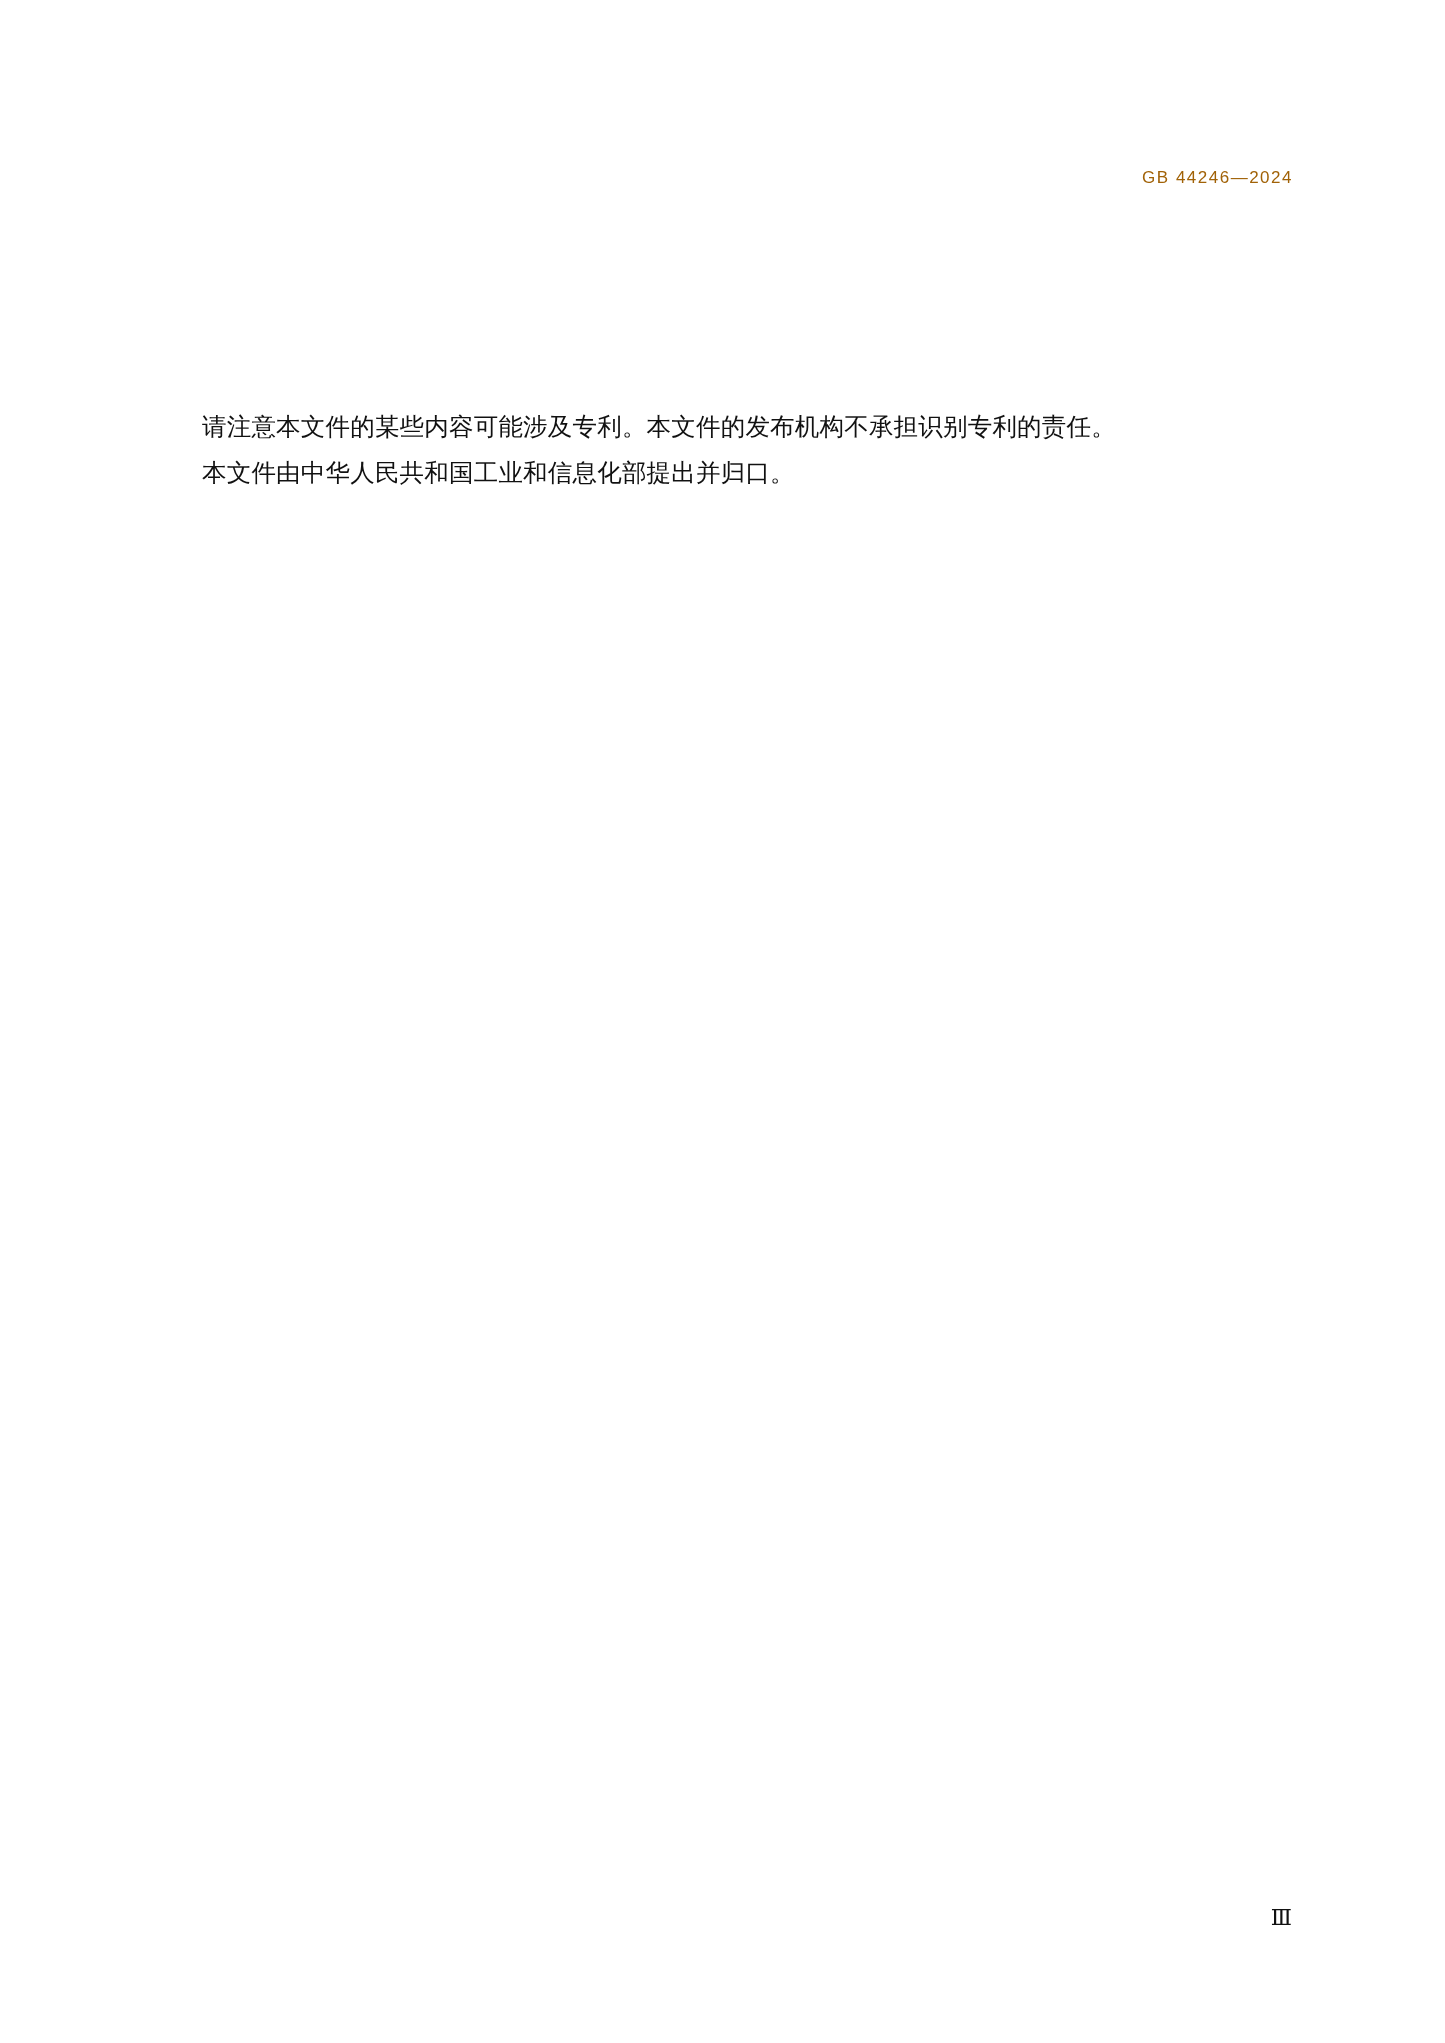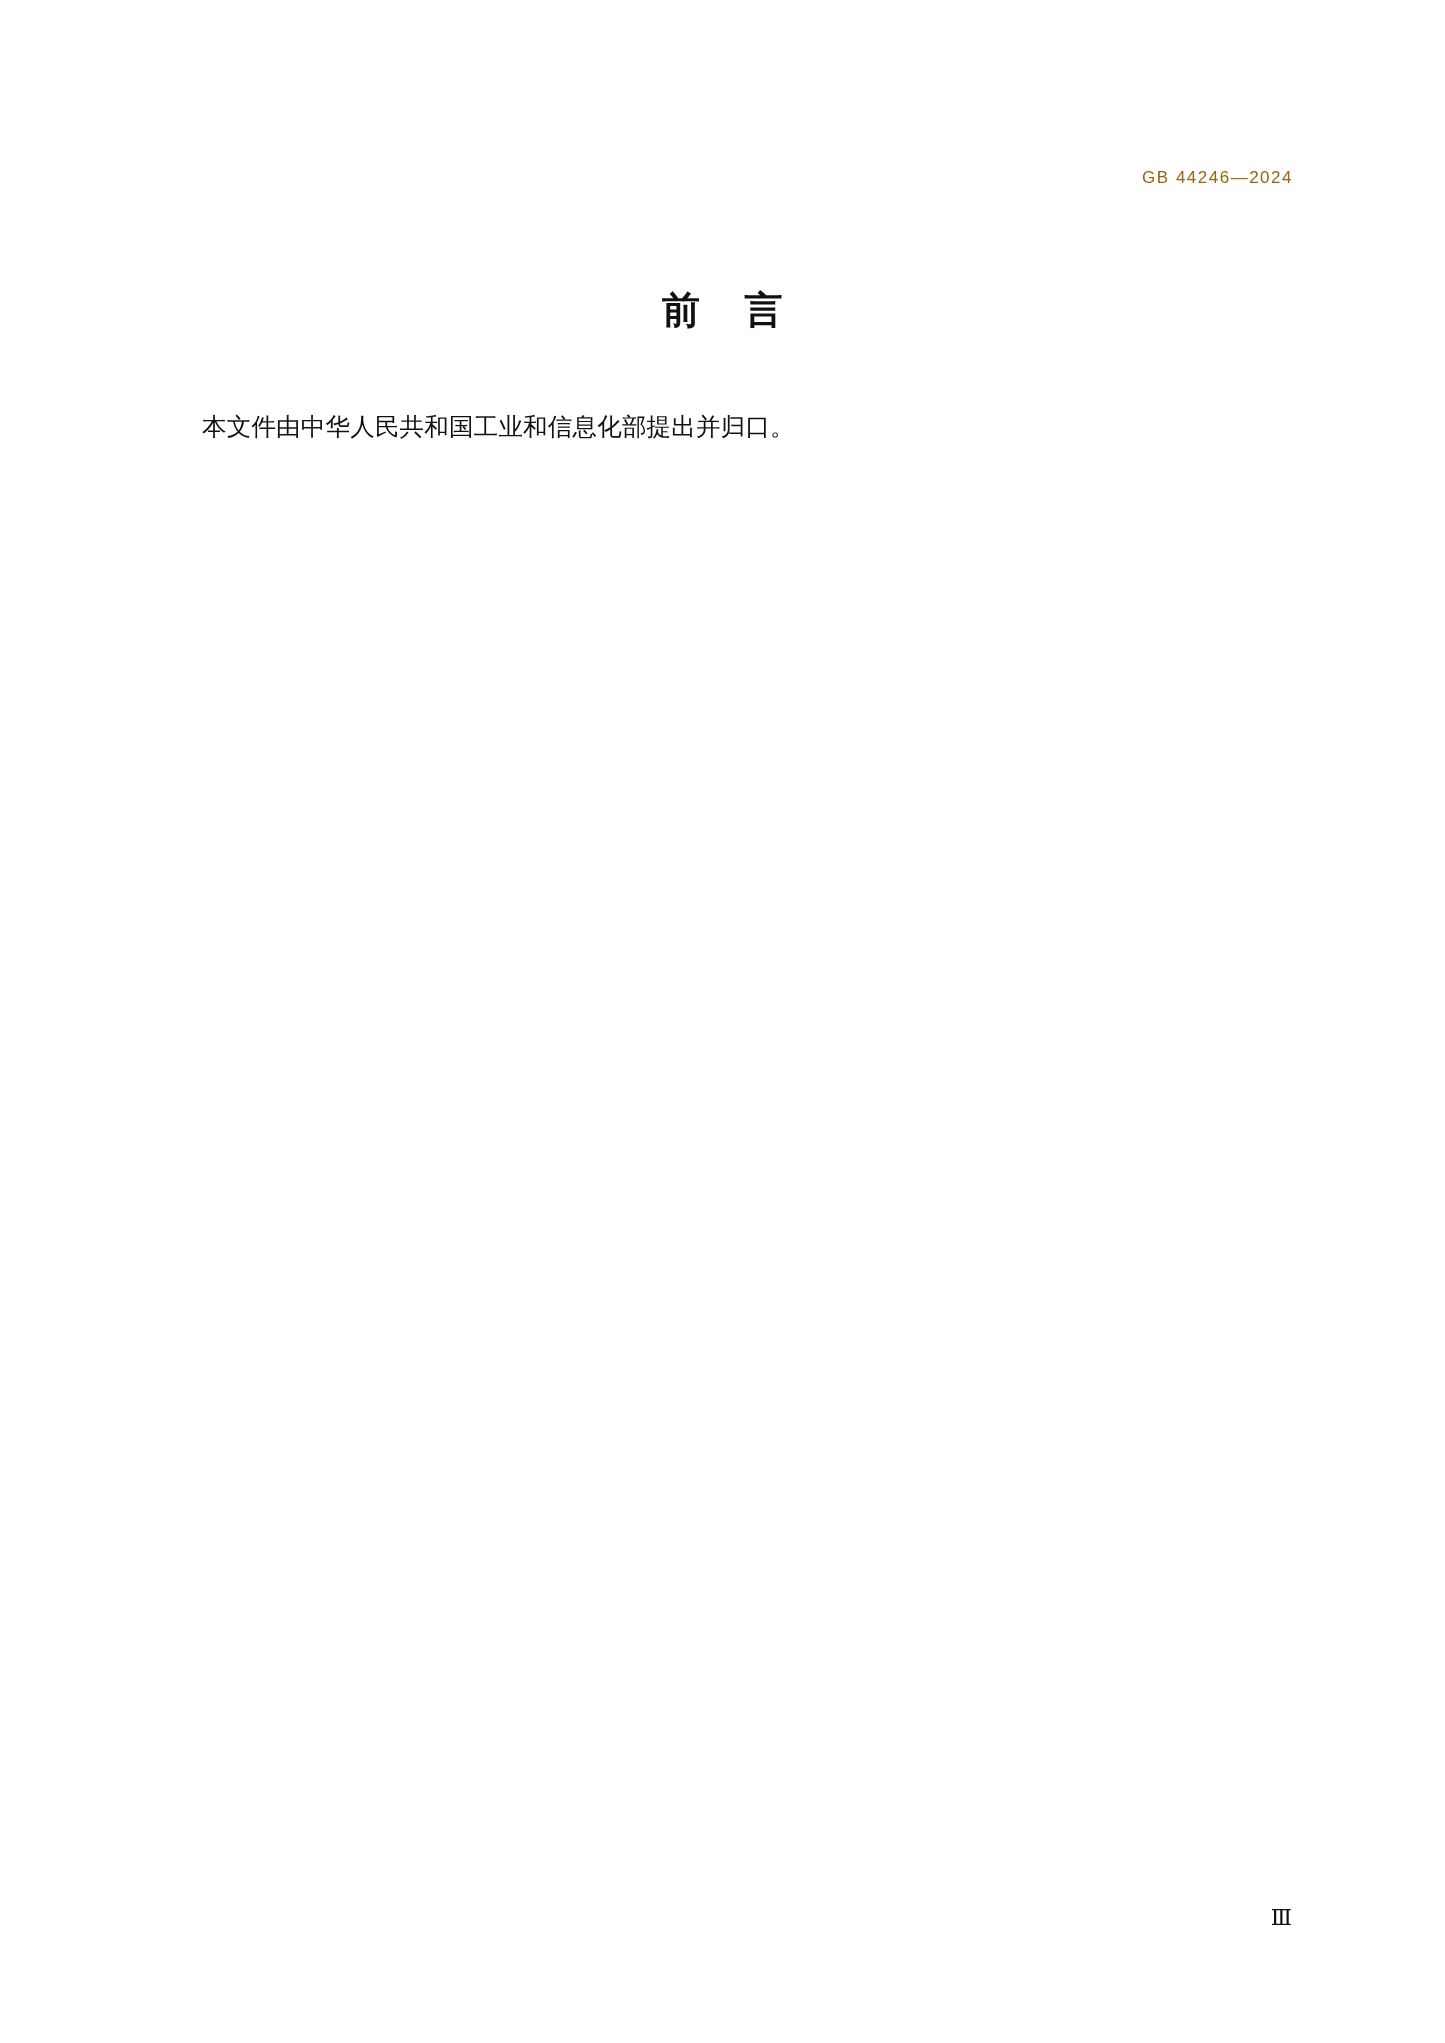--- a/index.html
+++ b/index.html
@@ -79,27 +79,27 @@
     letter-spacing: 1px;
   }
 </style>
 </head>
 <body>
 
 <div class="page">
 
   <div class="header-std">GB 44246—2024</div>
 
-  <div class="title">
-    <span>前</span><span class="gap"></span><span>言</span>
-  </div>
 
   <div class="body-block">
 
 
+    <p class="para">
+      <span class="indent"></span><span>请注意本文件的某些内容可能涉及专利。本文件的发布机构不承担识别专利的责任。</span>
+    </p>
 
     <p class="para">
       <span class="indent"></span><span>本文件由中华人民共和国工业和信息化部提出并归口。</span>
     </p>
 
   </div>
 
   <div class="page-number">Ⅲ</div>
 
 </div>

